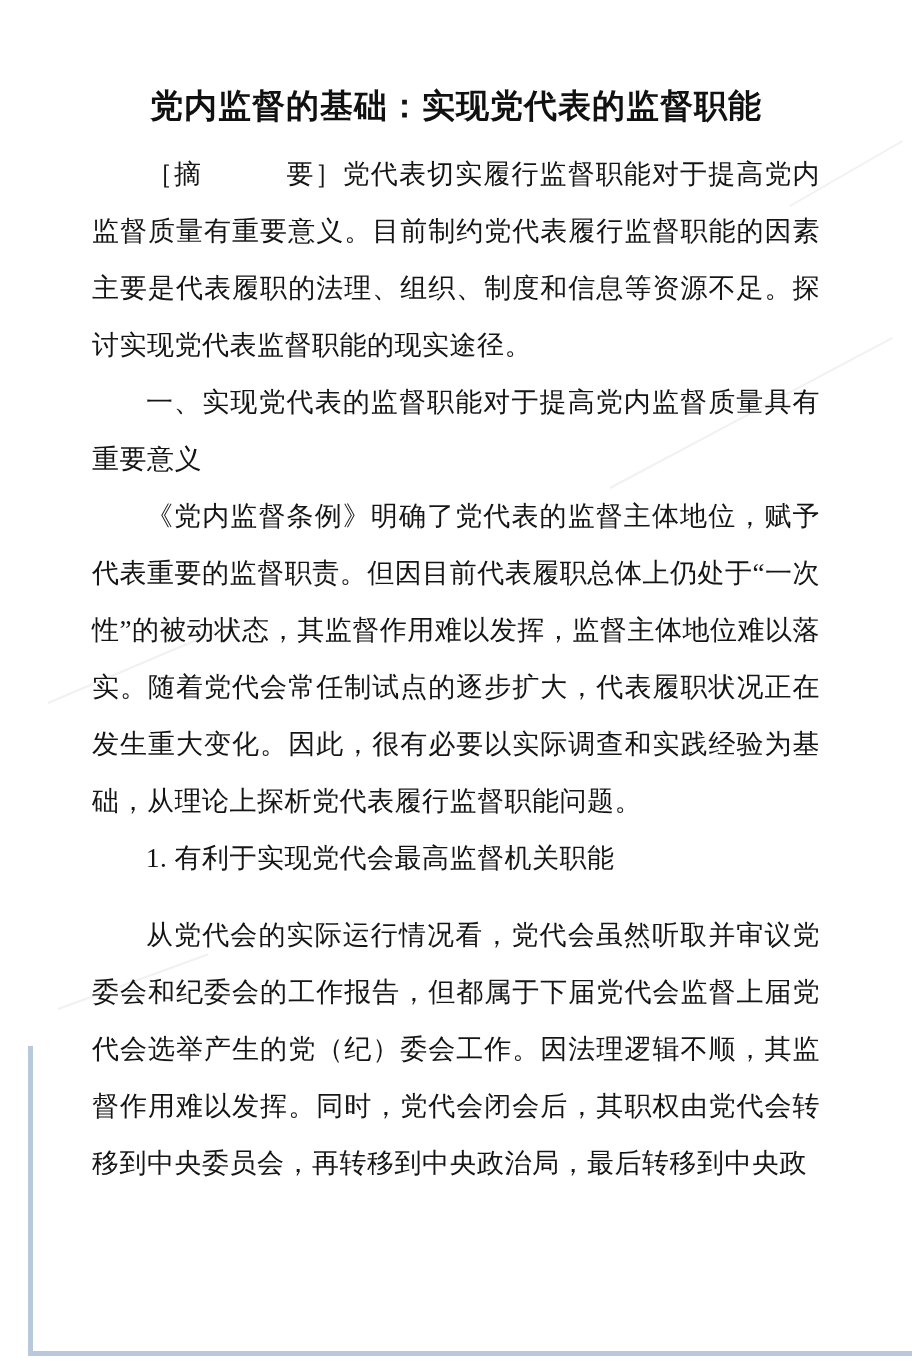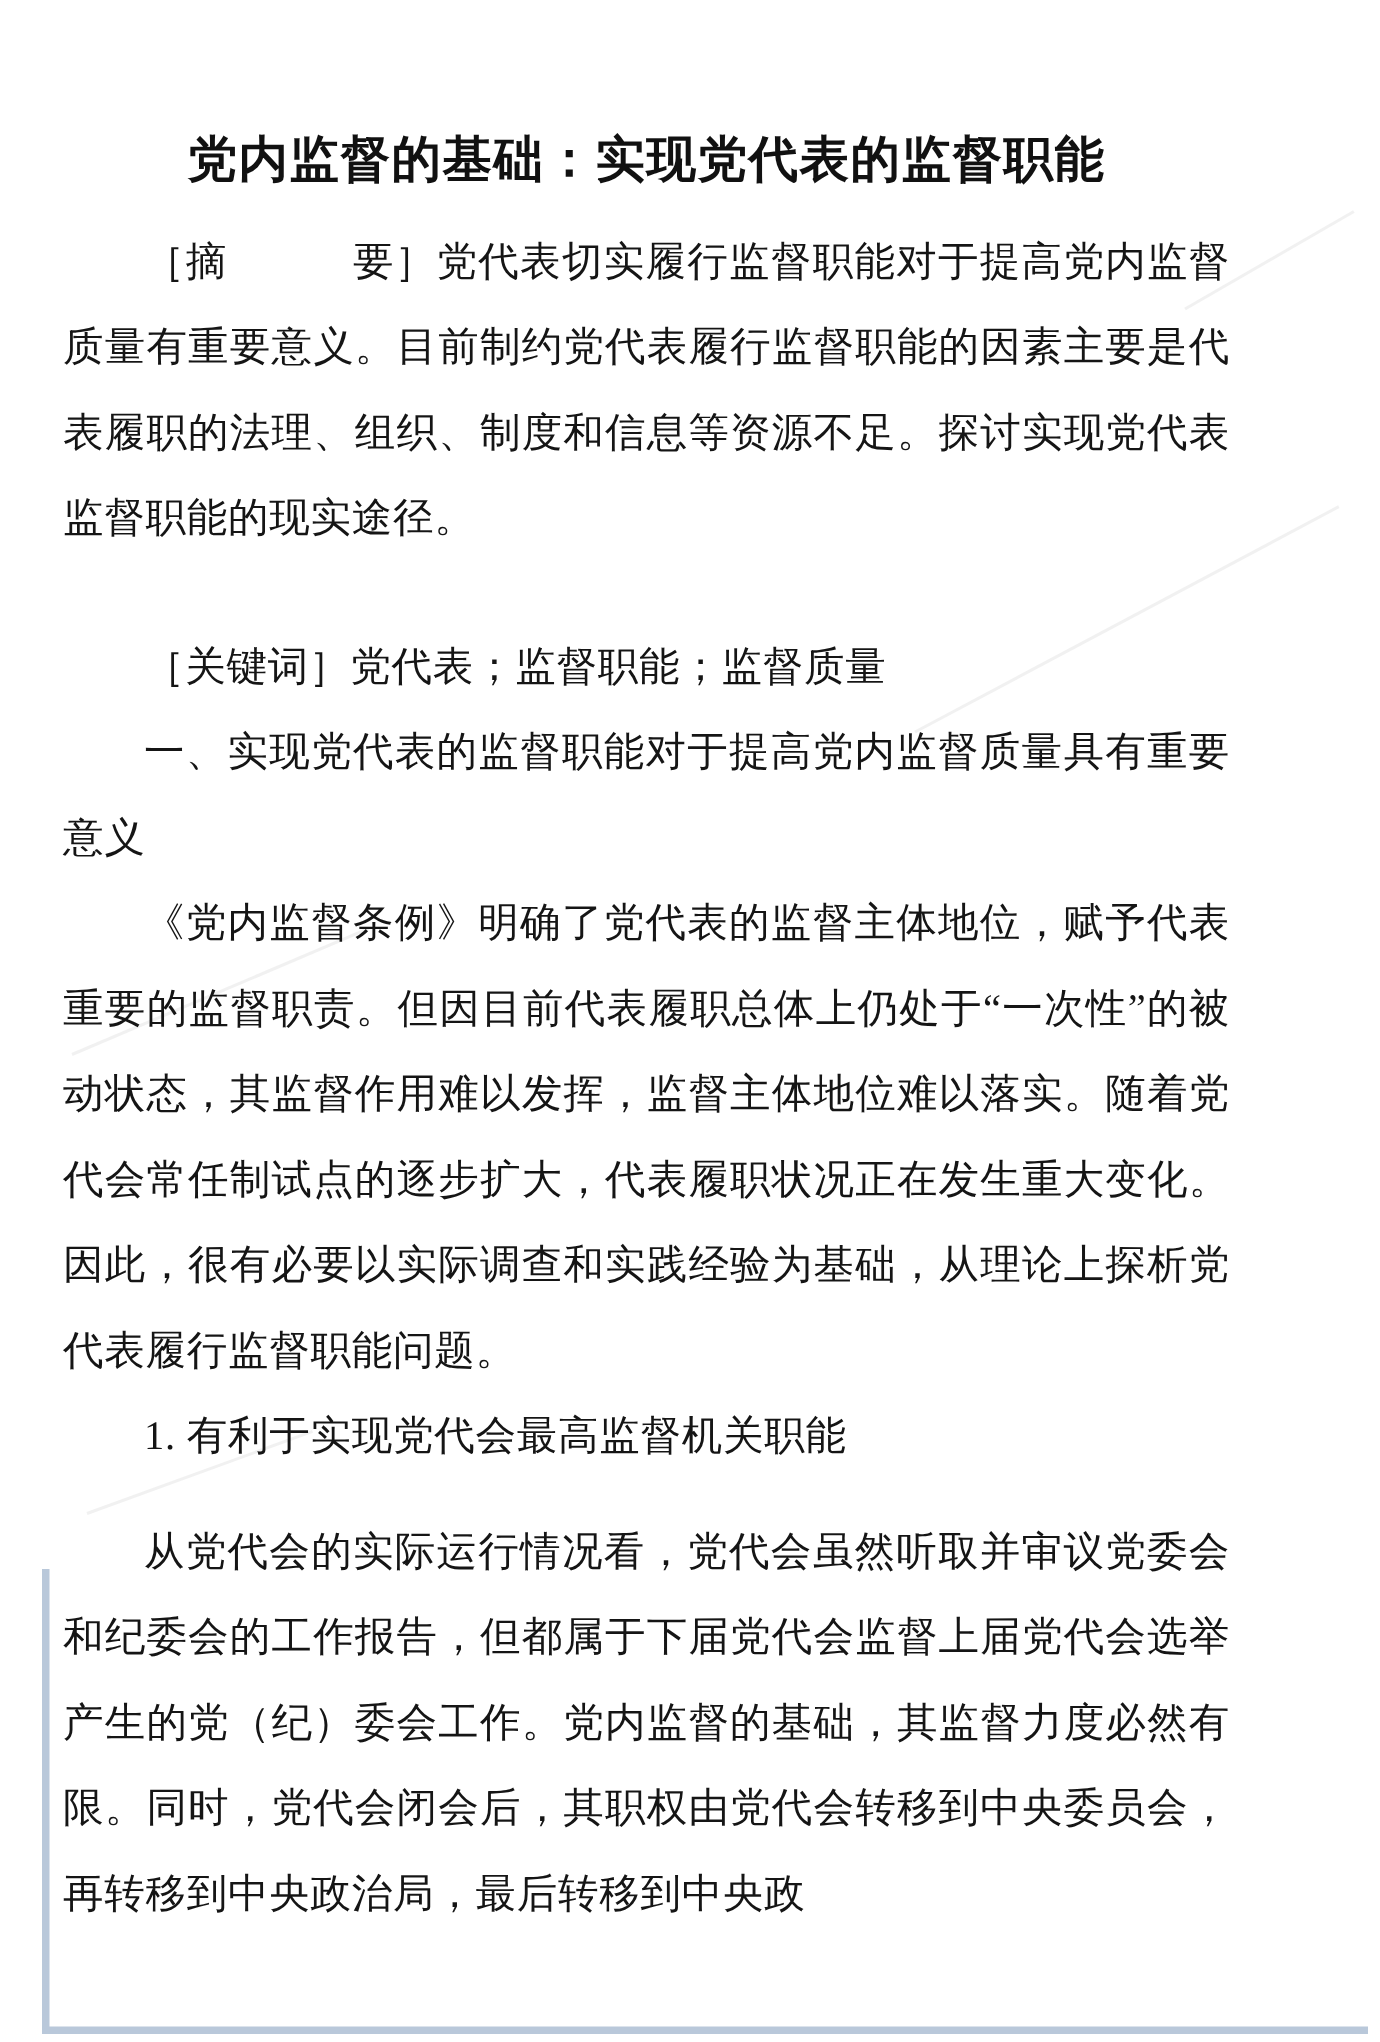--- a/index.html
+++ b/index.html
@@ -10,21 +10,21 @@
     width: 920px;
     height: 1361px;
     background: #ffffff;
     position: relative;
     overflow: hidden;
     font-family: "Liberation Serif", "DejaVu Serif", serif;
     color: #151515;
   }
   .doc {
     position: relative;
-    padding: 58px 100px 0 42px;
+    padding: 58px 100px 0 92px;
     z-index: 2;
   }
   .title {
     font-family: "Liberation Sans", "DejaVu Sans", sans-serif;
     font-weight: 700;
     font-size: 33px;
     line-height: 48px;
     text-align: center;
     margin: 24px 0 16px 0;
     letter-spacing: 1px;
@@ -76,29 +76,28 @@
   .wm4 { left: 790px; top: 205px; width: 130px; transform: rotate(-30deg); }
 </style>
 </head>
 <body>
 
 <div class="doc">
   <h1 class="title">党内监督的基础：实现党代表的监督职能</h1>
 
   <p>［摘　　　要］党代表切实履行监督职能对于提高党内监督质量有重要意义。目前制约党代表履行监督职能的因素主要是代表履职的法理、组织、制度和信息等资源不足。探讨实现党代表监督职能的现实途径。</p>
 
-  <p class="gap-lg">［关键词］党代表；监督职能；监督质量</p>
 
   <p>一、实现党代表的监督职能对于提高党内监督质量具有重要意义</p>
 
   <p>《党内监督条例》明确了党代表的监督主体地位，赋予代表重要的监督职责。但因目前代表履职总体上仍处于“一次性”的被动状态，其监督作用难以发挥，监督主体地位难以落实。随着党代会常任制试点的逐步扩大，代表履职状况正在发生重大变化。因此，很有必要以实际调查和实践经验为基础，从理论上探析党代表履行监督职能问题。</p>
 
   <p>1. 有利于实现党代会最高监督机关职能</p>
 
-  <p class="gap-md">从党代会的实际运行情况看，党代会虽然听取并审议党委会和纪委会的工作报告，但都属于下届党代会监督上届党代会选举产生的党（纪）委会工作。党内监督的基础，其监督力度必然有限。同时，党代会闭会后，其职权由党代会转移到中央委员会，再转移到中央政治局，最后转移到中央政</p>
+  <p class="gap-md">从党代会的实际运行情况看，党代会虽然听取并审议党委会和纪委会的工作报告，但都属于下届党代会监督上届党代会选举产生的党（纪）委会工作。因法理逻辑不顺，其监督作用难以发挥。同时，党代会闭会后，其职权由党代会转移到中央委员会，再转移到中央政治局，最后转移到中央政</p>
 </div>
 
 <div class="border-left"></div>
 <div class="border-bottom"></div>
 
 <div class="wm wm1"></div>
 <div class="wm wm2"></div>
 <div class="wm wm3"></div>
 <div class="wm wm4"></div>
 

